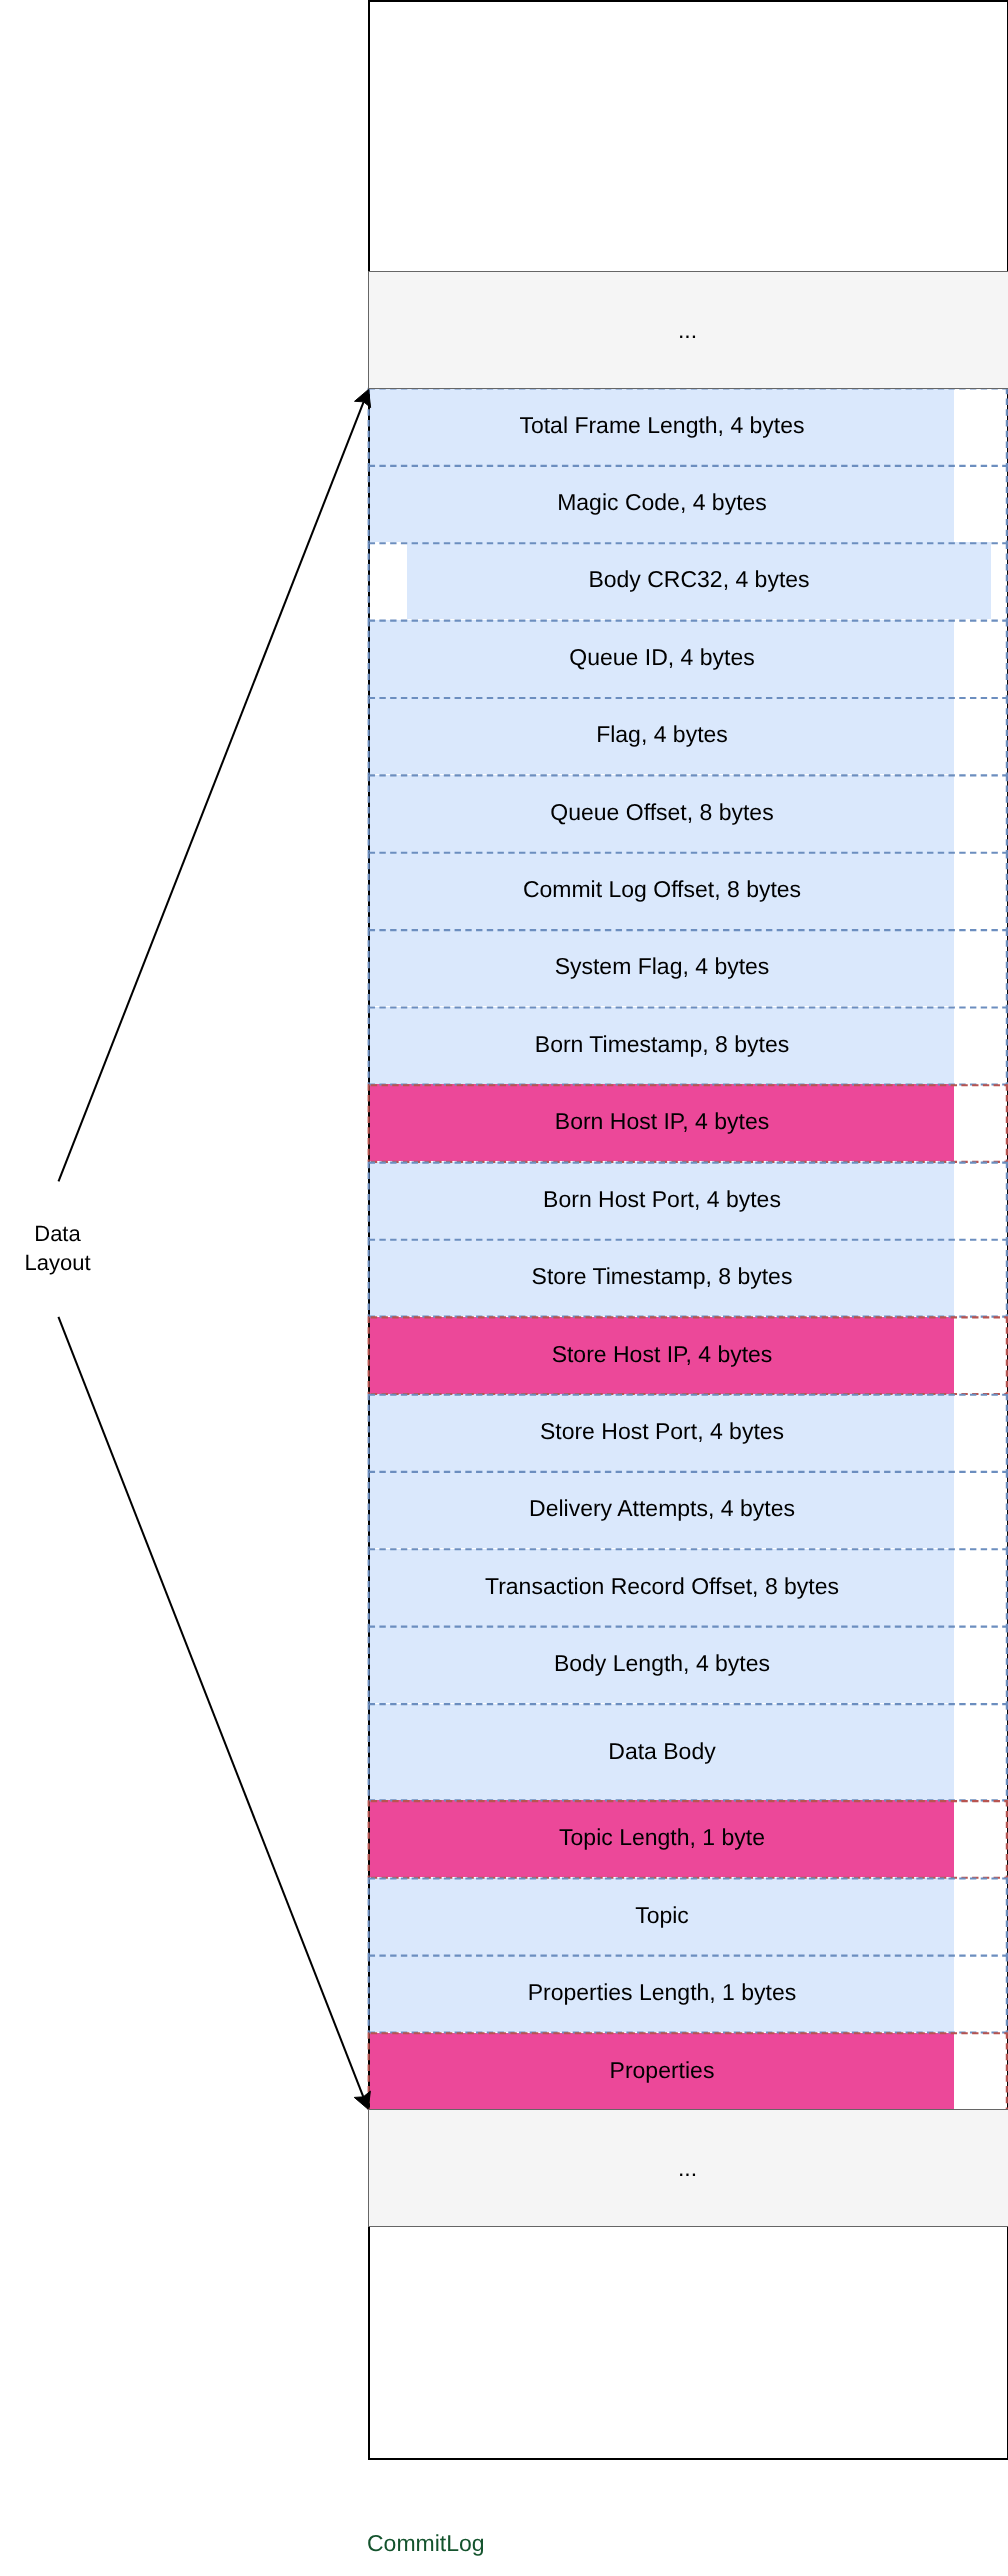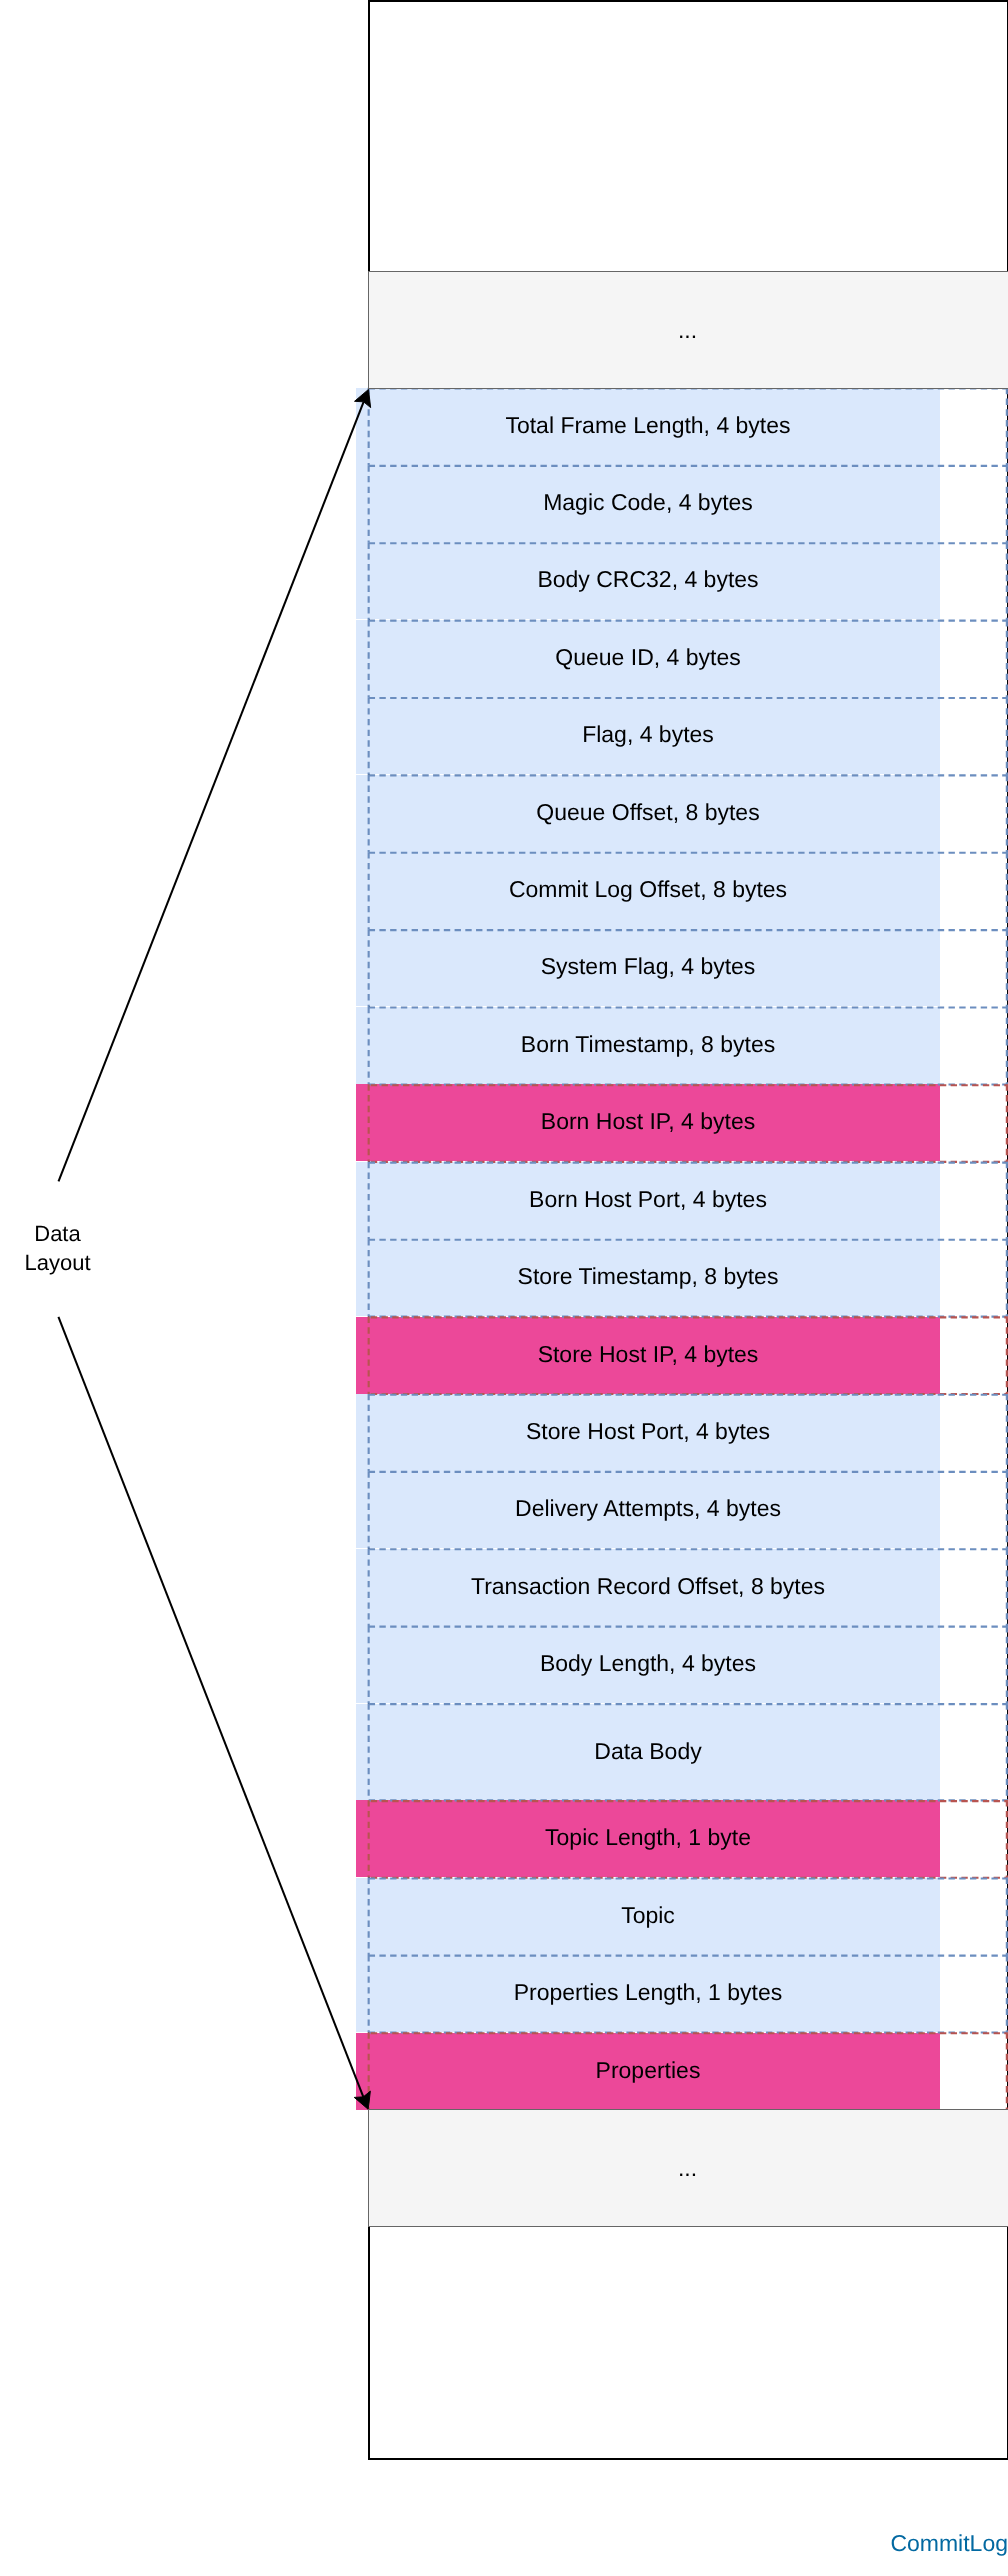--- a/index.html
+++ b/index.html
@@ -70,21 +70,21 @@
     width: 1008px;
     height: 2576px;
   }
   #field-borders {
     position: absolute;
     left: 0; top: 0;
     pointer-events: none;
   }
   .field-row {
     position: absolute;
-    left: 356px;
+    left: 370px;
     width: 584px;
     box-sizing: border-box;
     display: flex;
     align-items: center;
     justify-content: center;
   }
   .field-row.blue { background: #dae8fc; }
   .field-row.pink { background: #ec4899; }
   .field-label {
     font-size: 23px;
@@ -113,24 +113,24 @@
     font-size: 22px;
     line-height: 29px;
     color: #000000;
     transform: translateZ(0);
   }
   #commitlog-label {
     position: absolute;
     left: 367px;
     top: 2532px;
     width: 641px;
-    text-align: right;
+    text-align: left;
     font-size: 23px;
     line-height: 1;
-    color: #0369a1;
+    color: #14532d;
     transform: translateZ(0);
   }
 </style>
 </head>
 <body>
 
 <div id="stage">
 
   <div id="commitlog-box"></div>
 
@@ -138,21 +138,21 @@
     <span class="ellipsis-label">...</span>
   </div>
 
   <div id="fields">
       <div class="field-row blue" style="top: 388px; height: 77px;">
         <span class="field-label">Total Frame Length, 4 bytes</span>
       </div>
       <div class="field-row blue" style="top: 465px; height: 77px;">
         <span class="field-label">Magic Code, 4 bytes</span>
       </div>
-      <div class="field-row blue" style="top: 542px; height: 77px;">
+      <div class="field-row blue" style="top: 542px; height: 77px; margin-left: 37px;">
         <span class="field-label">Body CRC32, 4 bytes</span>
       </div>
       <div class="field-row blue" style="top: 620px; height: 77px;">
         <span class="field-label">Queue ID, 4 bytes</span>
       </div>
       <div class="field-row blue" style="top: 697px; height: 77px;">
         <span class="field-label">Flag, 4 bytes</span>
       </div>
       <div class="field-row blue" style="top: 775px; height: 77px;">
         <span class="field-label">Queue Offset, 8 bytes</span>

